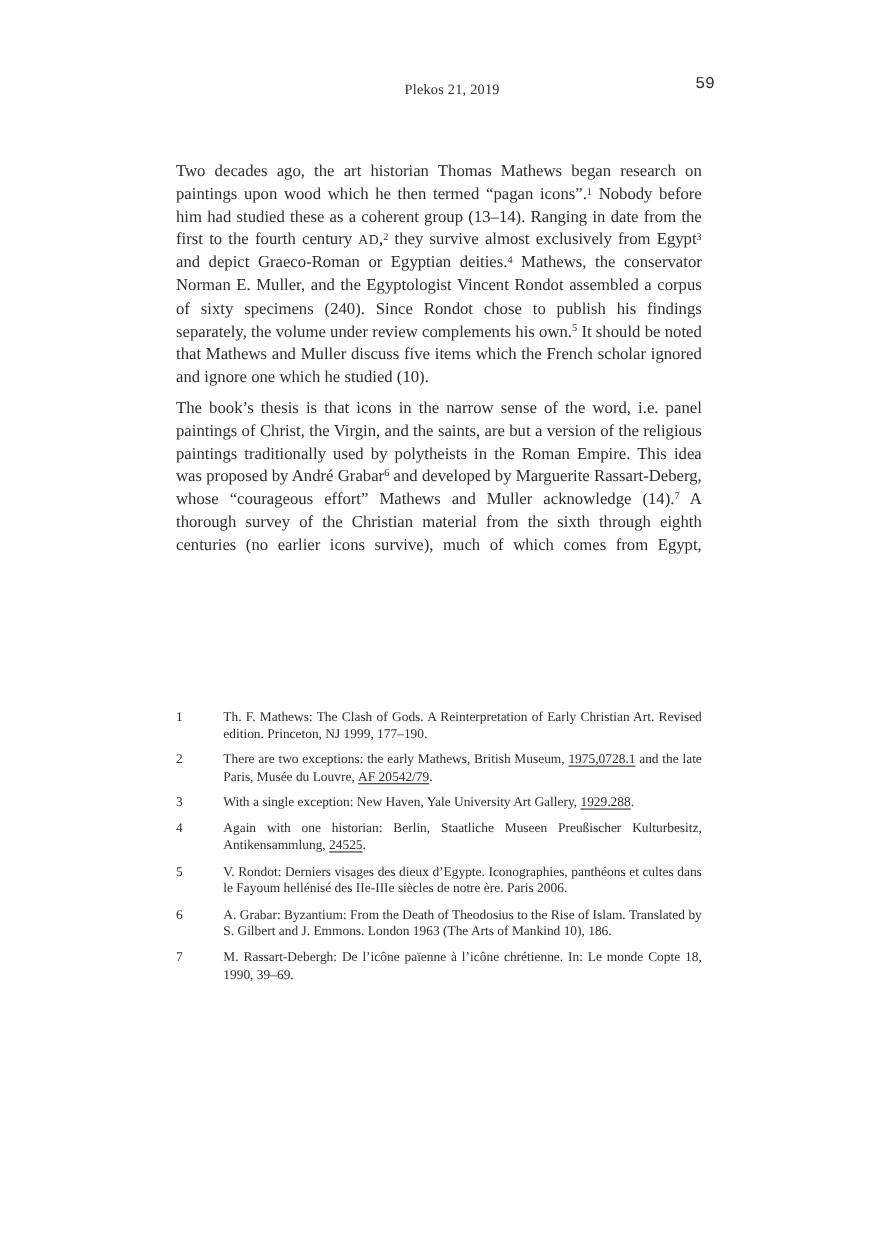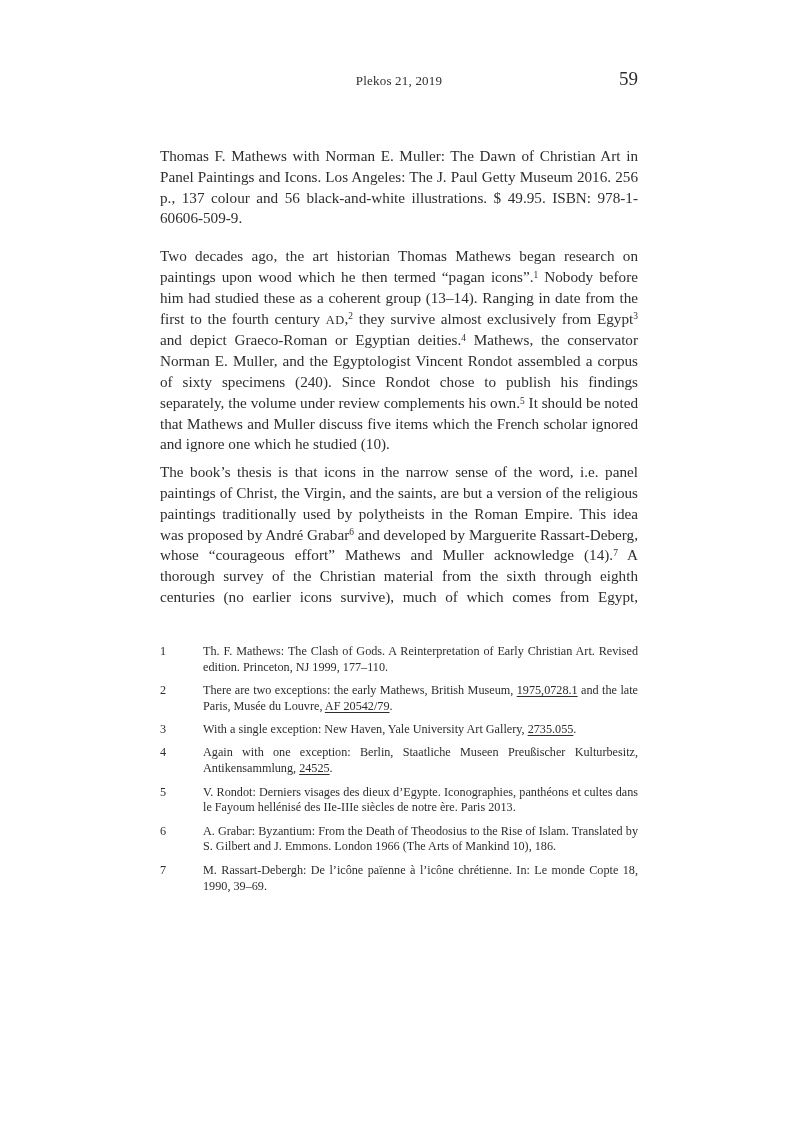--- a/index.html
+++ b/index.html
@@ -8,34 +8,35 @@
     width: 799px;
     height: 1131px;
     background: #ffffff;
     font-family: "Liberation Serif", "DejaVu Serif", serif;
     color: #2e2d2b;
     overflow: hidden;
   }
   
   .runhead {
     position: absolute;
-    left: 160px; top: 73px;
+    left: 172px; top: 73px;
     width: 478px;
     height: 18px;
   }
   .journal-title {
     display: block;
     text-align: center;
     font-size: 13px;
     letter-spacing: 0.2px;
   }
   .page-number {
     position: absolute;
     right: 0; top: -5px;
-    font-size: 19px;
+    font-size: 15px;
+    font-family: Liberation Mono, monospace;
   }
   
   .content {
     position: absolute;
     left: 160px; top: 146px;
     width: 478px;
     font-size: 15.2px;
     line-height: 20.8px;
     text-align: justify;
   }
@@ -44,21 +45,21 @@
   .para-continued { text-align-last: justify; }
   
   .run { white-space: pre-wrap; }
   .run-sup {
     position: relative;
     top: -0.45em;
     font-size: 0.62em;
     line-height: 0;
   }
   .run-sc { font-size: 0.82em; letter-spacing: 0.4px; }
-  .run-link { text-decoration: underline; text-underline-offset: 2px; }
+  .run-link { text-decoration: underline; text-underline-offset: 2px; font-family: Liberation Serif, serif; }
   
   .footnotes {
     position: absolute;
     left: 160px; top: 644px;
     width: 478px;
     font-size: 12.2px;
     line-height: 15.8px;
   }
   .footnote { display: flex; margin: 0 0 7.5px 0; }
   .fn-num  { flex: 0 0 43px; }
@@ -68,49 +69,48 @@
 <body>
 
 <div class="page">
 
   <div class="runhead">
     <span class="journal-title">Plekos 21, 2019</span>
     <span class="page-number">59</span>
   </div>
 
   <div class="content">
-    <p class="title-block"><span class="run">Thomas F. Mathews with Norman E. Muller: The Dawn of Christian Art in Panel Paintings and Icons. Los Angeles: The J. Paul Getty Museum 2016. 256 p., 137 colour and 56 black-and-white illustrations. $ 49.95. ISBN: 978-1-60606-509-9.</span></p>
     <p class="body-para"><span class="run">Two decades ago, the art historian Thomas Mathews began research on paintings upon wood which he then termed “pagan icons”.</span><span class="run run-sup">1</span><span class="run"> Nobody before him had studied these as a coherent group (13–14). Ranging in date from the first to the fourth century </span><span class="run run-sc">AD</span><span class="run">,</span><span class="run run-sup">2</span><span class="run"> they survive almost exclusively from Egypt</span><span class="run run-sup">3</span><span class="run"> and depict Graeco-Roman or Egyptian deities.</span><span class="run run-sup">4</span><span class="run"> Mathews, the conservator Norman E. Muller, and the Egyptologist Vincent Rondot assembled a corpus of sixty specimens (240). Since Rondot chose to publish his findings separately, the volume under review complements his own.</span><span class="run run-sup">5</span><span class="run"> It should be noted that Mathews and Muller discuss five items which the French scholar ignored and ignore one which he studied (10).</span></p>
     <p class="body-para para-continued"><span class="run">The book’s thesis is that icons in the narrow sense of the word, i.e. panel paintings of Christ, the Virgin, and the saints, are but a version of the religious paintings traditionally used by polytheists in the Roman Empire. This idea was proposed by André Grabar</span><span class="run run-sup">6</span><span class="run"> and developed by Marguerite Rassart-Deberg, whose “courageous effort” Mathews and Muller acknowledge (14).</span><span class="run run-sup">7</span><span class="run"> A thorough survey of the Christian material from the sixth through eighth centuries (no earlier icons survive), much of which comes from Egypt,</span></p>
   </div>
 
   <div class="footnotes">
     <div class="footnote">
       <span class="fn-num">1</span>
-      <span class="fn-text"><span class="run">Th. F. Mathews: The Clash of Gods. A Reinterpretation of Early Christian Art. Revised edition. Princeton, NJ 1999, 177–110.</span></span>
+      <span class="fn-text"><span class="run">Th. F. Mathews: The Clash of Gods. A Reinterpretation of Early Christian Art. Revised edition. Princeton, NJ 1999, 177–190.</span></span>
     </div>
     <div class="footnote">
       <span class="fn-num">2</span>
       <span class="fn-text"><span class="run">There are two exceptions: the early Mathews, British Museum, </span><span class="run run-link">1975,0728.1</span><span class="run"> and the late Paris, Musée du Louvre, </span><span class="run run-link">AF 20542/79</span><span class="run">.</span></span>
     </div>
     <div class="footnote">
       <span class="fn-num">3</span>
-      <span class="fn-text"><span class="run">With a single exception: New Haven, Yale University Art Gallery, </span><span class="run run-link">2735.055</span><span class="run">.</span></span>
+      <span class="fn-text"><span class="run">With a single exception: New Haven, Yale University Art Gallery, </span><span class="run run-link">1929.288</span><span class="run">.</span></span>
     </div>
     <div class="footnote">
       <span class="fn-num">4</span>
-      <span class="fn-text"><span class="run">Again with one exception: Berlin, Staatliche Museen Preußischer Kulturbesitz, Antikensammlung, </span><span class="run run-link">24525</span><span class="run">.</span></span>
+      <span class="fn-text"><span class="run">Again with one historian: Berlin, Staatliche Museen Preußischer Kulturbesitz, Antikensammlung, </span><span class="run run-link">24525</span><span class="run">.</span></span>
     </div>
     <div class="footnote">
       <span class="fn-num">5</span>
-      <span class="fn-text"><span class="run">V. Rondot: Derniers visages des dieux d’Egypte. Iconographies, panthéons et cultes dans le Fayoum hellénisé des IIe-IIIe siècles de notre ère. Paris 2013.</span></span>
+      <span class="fn-text"><span class="run">V. Rondot: Derniers visages des dieux d’Egypte. Iconographies, panthéons et cultes dans le Fayoum hellénisé des IIe-IIIe siècles de notre ère. Paris 2006.</span></span>
     </div>
     <div class="footnote">
       <span class="fn-num">6</span>
-      <span class="fn-text"><span class="run">A. Grabar: Byzantium: From the Death of Theodosius to the Rise of Islam. Translated by S. Gilbert and J. Emmons. London 1966 (The Arts of Mankind 10), 186.</span></span>
+      <span class="fn-text"><span class="run">A. Grabar: Byzantium: From the Death of Theodosius to the Rise of Islam. Translated by S. Gilbert and J. Emmons. London 1963 (The Arts of Mankind 10), 186.</span></span>
     </div>
     <div class="footnote">
       <span class="fn-num">7</span>
       <span class="fn-text"><span class="run">M. Rassart-Debergh: De l’icône païenne à l’icône chrétienne. In: Le monde Copte 18, 1990, 39–69.</span></span>
     </div>
   </div>
 
 </div>
 
 </body></html>

